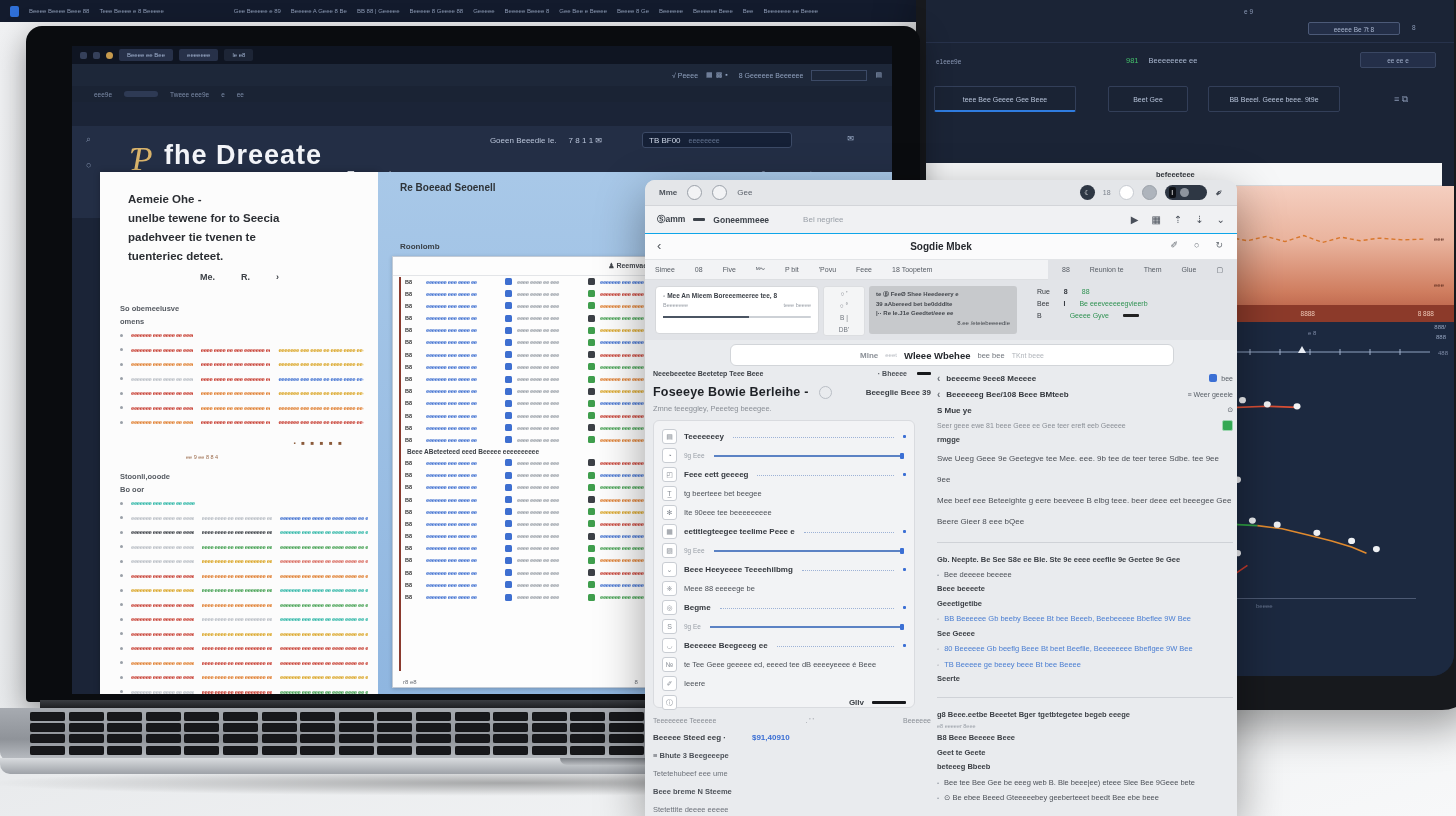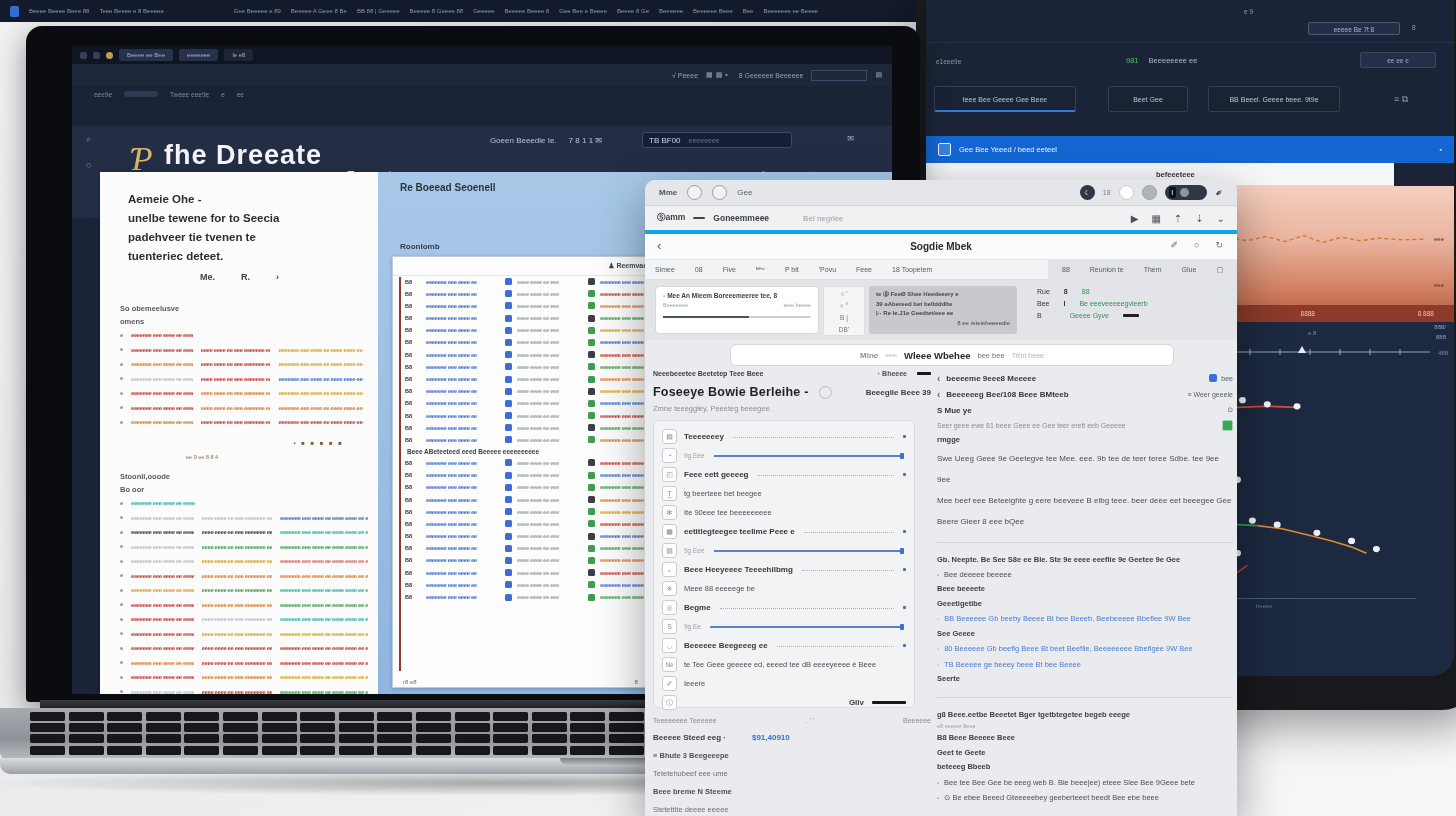--- a/index.html
+++ b/index.html
@@ -85,21 +85,21 @@
   .w{position:absolute;box-sizing:border-box;}
   #win-titlebar{left:0;top:0;width:592px;height:26px;background:#e4e6e9;border-bottom:1px solid #d3d5d9;display:flex;align-items:center;padding:0 14px;gap:10px;}
   .tb-circle{width:13px;height:13px;border-radius:50%;border:1.4px solid #9aa0a8;background:#f2f3f5;}
   #win-title-left{font-size:8px;color:#4e545c;font-weight:bold;}
   #win-title-gee{font-size:8px;color:#5a606a;}
   #win-tb-right{margin-left:auto;display:flex;align-items:center;gap:8px;}
   #wt-avatar{width:15px;height:15px;border-radius:50%;background:#2e3744;color:#fff;font-size:7px;text-align:center;line-height:15px;}
   #wt-pill{width:34px;height:15px;border-radius:8px;background:#2e3744;display:flex;align-items:center;gap:4px;padding:0 4px;}
   #wt-pill .b1{width:7px;height:11px;background:#0e1116;border-radius:2px;color:#fff;font-size:7px;line-height:11px;text-align:center;}
   #wt-pill .b2{width:9px;height:9px;border-radius:50%;background:#8e959e;}
-  #win-toolbar{left:0;top:26px;width:592px;height:28px;background:#f0f1f3;border-bottom:4px solid #0ea5e9;display:flex;align-items:center;padding:0 12px;gap:8px;}
+  #win-toolbar{left:0;top:26px;width:592px;height:28px;background:#f0f1f3;border-bottom:1px solid #0ea5e9;display:flex;align-items:center;padding:0 12px;gap:8px;}
   #win-toolbar .t1{font-size:8.5px;font-weight:bold;color:#3d434b;}
   #win-toolbar .dash{width:12px;height:2.4px;background:#3d434b;border-radius:1px;}
   #win-toolbar .t2{font-size:8.5px;font-weight:bold;color:#3d434b;}
   #win-toolbar .t3{font-size:8px;color:#9aa0a8;margin-left:26px;}
   #win-toolbar-right{margin-left:auto;display:flex;gap:13px;color:#4a505a;font-size:10px;align-items:center;}
   #win-navbar{left:0;top:54px;width:592px;height:26px;background:#fbfbfc;border-bottom:1px solid #e2e4e7;}
   #nav-back{position:absolute;left:12px;top:4px;font-size:13px;color:#55595f;}
   #nav-title{position:absolute;left:0;right:0;top:7px;text-align:center;font-size:10px;font-weight:bold;color:#26292e;}
   #nav-right{position:absolute;right:14px;top:6px;display:flex;gap:16px;color:#6a7077;font-size:9px;}
   #win-tabrow{left:0;top:80px;width:592px;height:20px;background:#f2f3f5;border-bottom:1px solid #dddfe2;display:flex;align-items:center;}
@@ -205,27 +205,22 @@
       <div class="tb" style="left:200px;top:72px;font-size:7.5px;">
         <span style="color:#43c06b;">981</span>
         <span style="color:#aab7cf;margin-left:8px;">Beeeeeeee ee</span>
       </div>
       <div class="tb tb-darkbtn" style="left:434px;top:68px;width:76px;height:16px;line-height:16px;">ee ee    e</div>
       <div class="tb tb-box active" style="left:8px;top:102px;width:142px;height:26px;">teee Bee Geeee Gee Beee</div>
       <div class="tb tb-box" style="left:182px;top:102px;width:80px;height:26px;">Beet Gee</div>
       <div class="tb tb-box" style="left:282px;top:102px;width:132px;height:26px;">BB Beeel. Geeee beee. 9t9e</div>
       <div class="tb tb-txt" style="left:468px;top:110px;font-size:9px;">≡  ⧉</div>
 
-      <div class="tb" id="tablet-bluebar" style="left:0;top:152px;width:528px;height:27px;">
-        <div class="bb-icon"></div>
-        <div class="bb-txt">Gee  Bee  Yeeed  /  beed eeteel</div>
-        <div style="margin-left:auto;color:#cfe2f8;font-size:7px;">▪</div>
-      </div>
-
-      <div class="tb" id="tablet-white" style="left:0;top:179px;width:468px;height:23px;padding-left:46px;">
+
+      <div class="tb" id="tablet-white" style="left:0;top:179px;width:516px;height:23px;padding-left:46px;">
         <span style="position:absolute;left:230px;top:7px;font-size:7.5px;font-weight:bold;color:#34383e;">befeeeteee</span>
       </div>
 
       <div class="tb" id="salmon-panel" style="left:0;top:202px;width:528px;height:136px;">
         <span class="salmon-txt" style="left:12px;top:4px;font-size:6px;">B̲</span>
         <span class="salmon-txt" style="left:22px;top:34px;font-size:7px;font-weight:bold;">Beeeeeeed</span>
         <svg id="salmon-chart" style="position:absolute;left:30px;top:40px;width:470px;height:26px;" viewBox="0 0 100 30" preserveAspectRatio="none">
             <polyline points="0,15 6,13 12,16 18,14 24,16 30,15 36,17 42,14 48,16 54,15 58,13 62,17 66,12 70,18 74,11 78,19 82,13 86,17 90,14 95,16 100,15" fill="none" stroke="#d8772c" stroke-width="1.4" stroke-dasharray="4 3" vector-effect="non-scaling-stroke"></polyline>
           </svg>
         <span class="salmon-txt" style="left:40px;top:64px;font-size:11px;font-weight:bold;color:#3a1f15;">B008 00 00 000</span>

